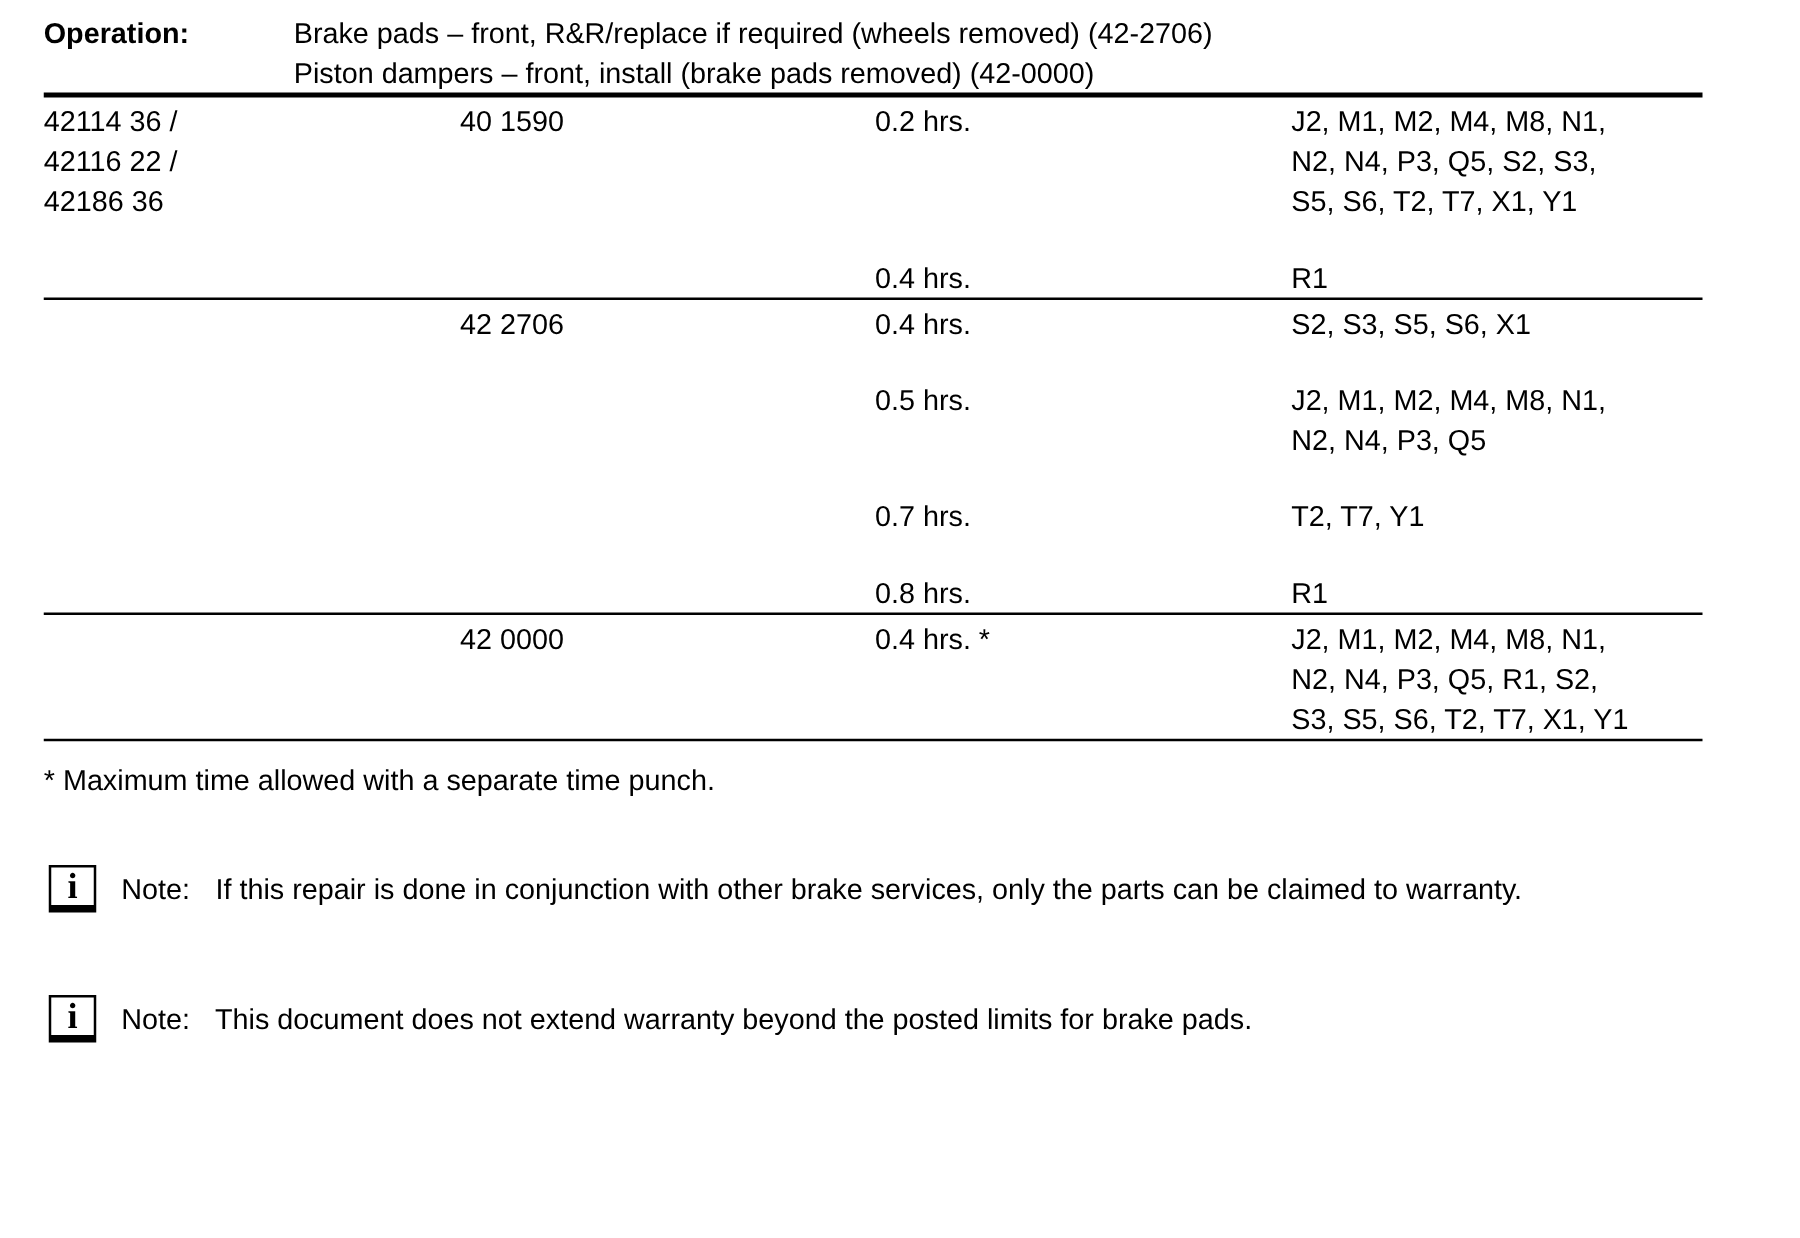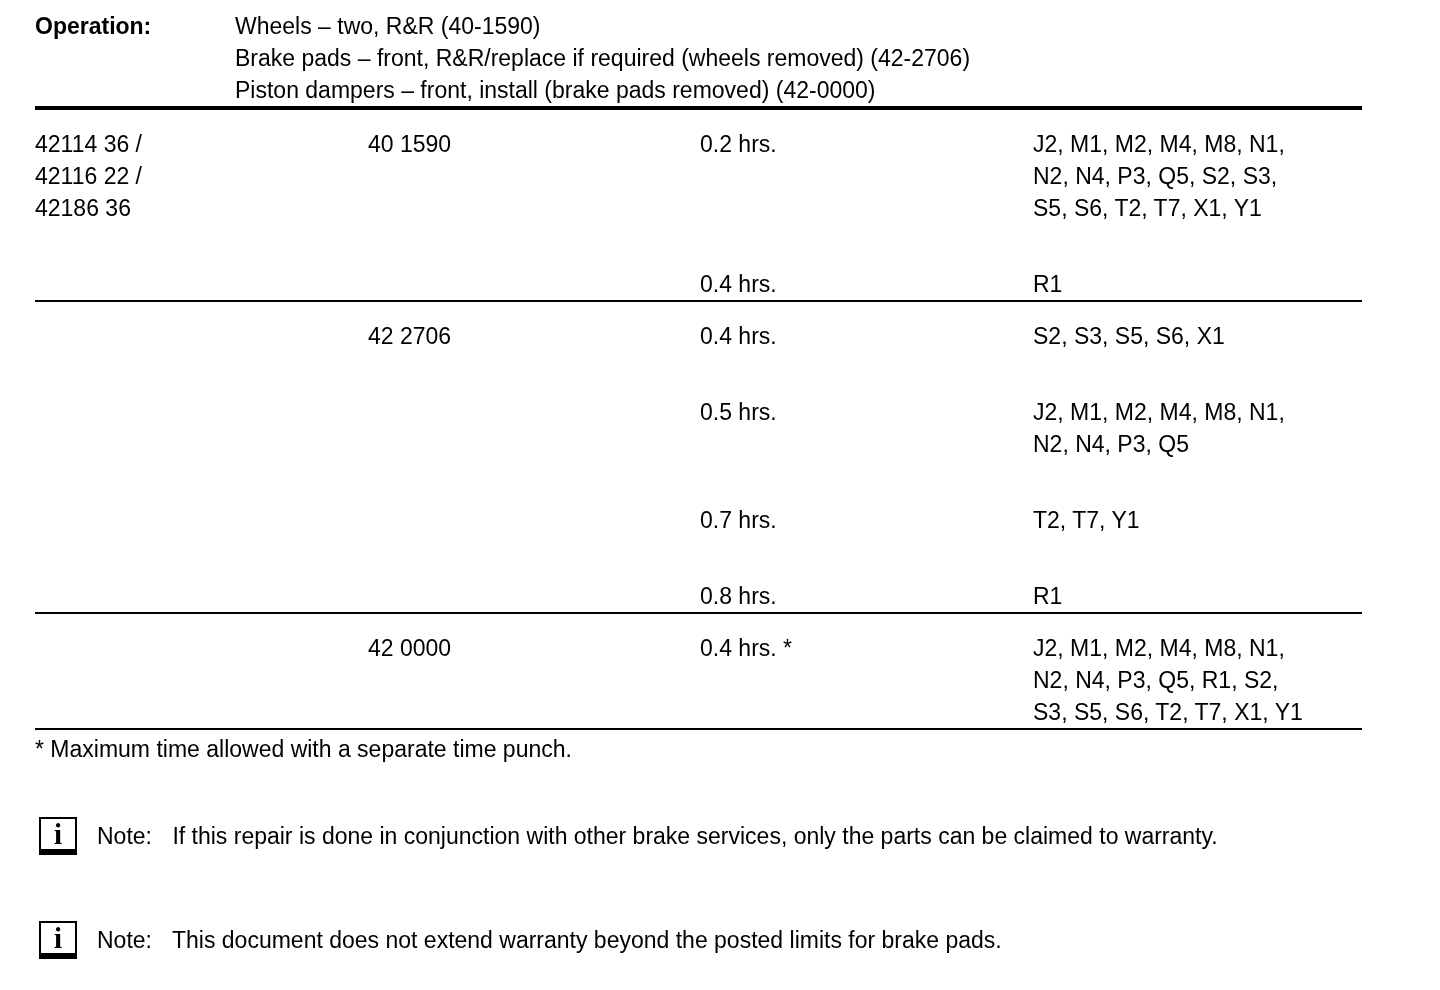--- a/index.html
+++ b/index.html
@@ -22,28 +22,28 @@
   .op-lines { flex: 1; }
 
   
   .rule { width: 1327px; height: 0; border-top: 2px solid #000000; }
 
   
   .trow {
     display: grid;
     grid-template-columns: 333px 332px 333px 329px;
     width: 1327px;
-    padding-top: 18px;
+    padding-top: 3px;
   }
   .thead { font-weight: bold; padding: 2px 0 2px 0; line-height: 28px; }
   .cell { padding-right: 10px; }
   .pre { white-space: pre-line; }
   .gap { margin-bottom: 26px; }
 
-  .footnote { padding-top: 3px; width: 1327px; }
+  .footnote { padding-top: 15px; width: 1327px; }
 
   
   .note { width: 1330px; line-height: 42px; }
   .note::after { content: ""; display: block; clear: both; }
   .note-first { margin-top: 50px; }
   .note-second { margin-top: 62px; }
   .info-icon {
     float: left;
     width: 38px; height: 38px;
     margin: 2px 20px 2px 4px;
@@ -58,21 +58,20 @@
   .note-label { font-weight: normal; margin-right: 14px; }
 </style>
 </head>
 <body>
 
 <div class="page">
 
   <div class="op-block">
     <div class="op-label">Operation:</div>
     <div class="op-lines">
-      <div class="op-line">Wheels – two, R&amp;R (40-1590)</div>
       <div class="op-line">Brake pads – front, R&amp;R/replace if required (wheels removed) (42-2706)</div>
       <div class="op-line">Piston dampers – front, install (brake pads removed) (42-0000)</div>
     </div>
   </div>
 
   <div class="rule"></div>
 
 
   <div class="rule"></div>
 

